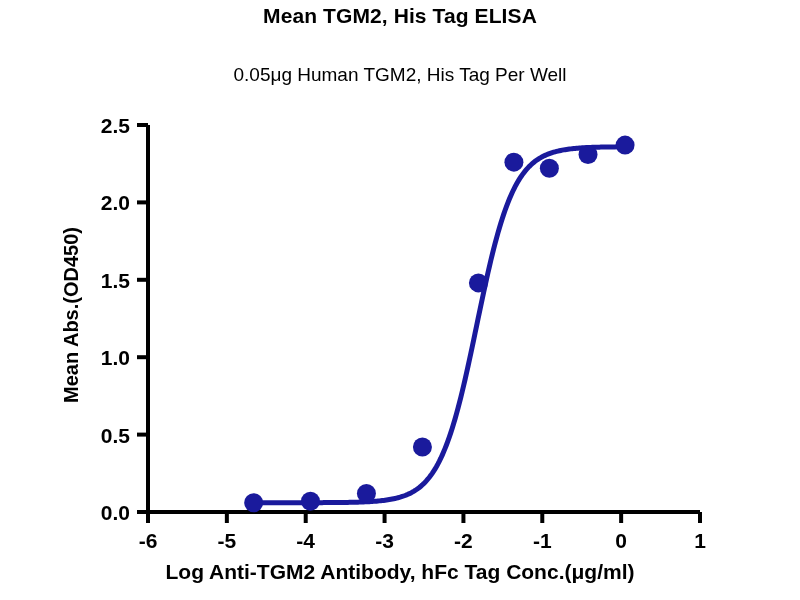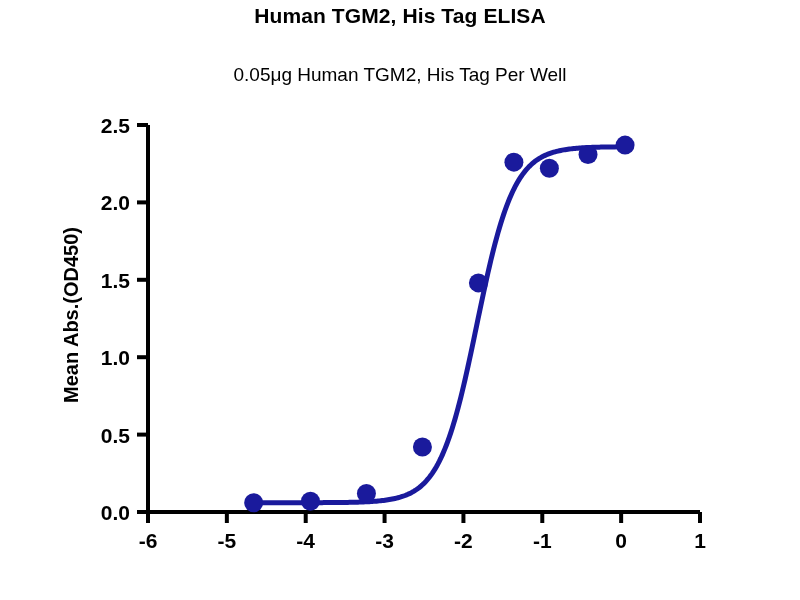--- a/index.html
+++ b/index.html
@@ -70,26 +70,27 @@
     font-size: 21px;
     font-weight: bold;
     fill: #000000;
   }
 </style>
 </head>
 <body>
 
 <div id="figure">
 
-  <div class="title">Human TGM2, His Tag ELISA</div>
+  <div class="title">Mean TGM2, His Tag ELISA</div>
   <div class="subtitle">0.05μg Human TGM2, His Tag Per Well</div>
 
   <div class="ylabel">
       <span class="ylabel-inner">Mean Abs.(OD450)</span>
     </div>
+  <div class="xlabel">Log Anti-TGM2 Antibody, hFc Tag Conc.(μg/ml)</div>
 
   <svg width="800" height="600">
     <g id="axes-group">
         <line x1="148" y1="125" x2="148" y2="512" stroke="#000" stroke-width="4"></line>
         <line x1="148" y1="512" x2="700" y2="512" stroke="#000" stroke-width="4"></line>
       </g>
     <g id="ticks-group">
         <line x1="148" y1="512" x2="148" y2="523" stroke="#000" stroke-width="4"></line>
         <line x1="226.85714285714283" y1="512" x2="226.85714285714283" y2="523" stroke="#000" stroke-width="4"></line>
         <line x1="305.71428571428567" y1="512" x2="305.71428571428567" y2="523" stroke="#000" stroke-width="4"></line>

